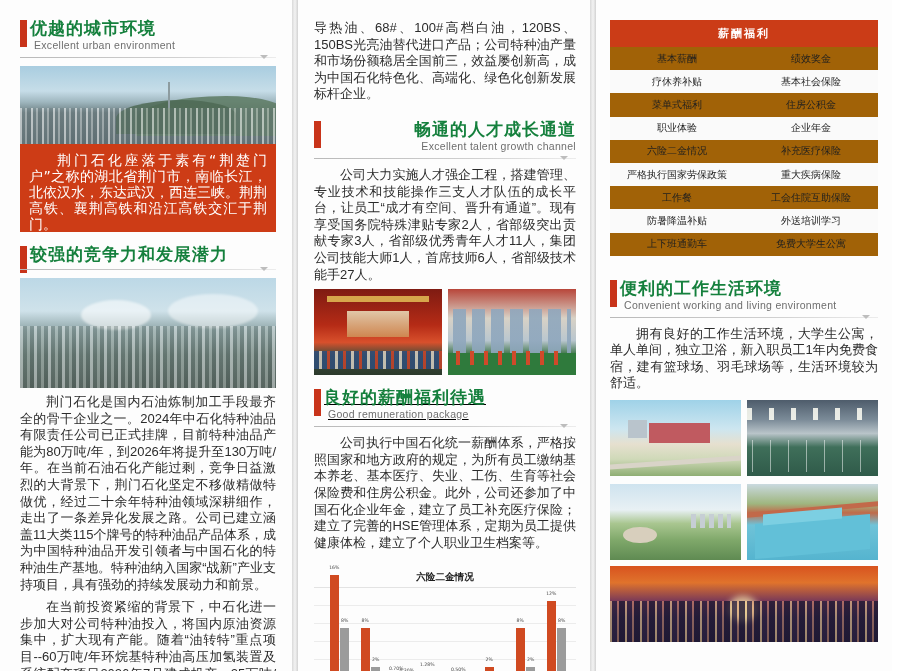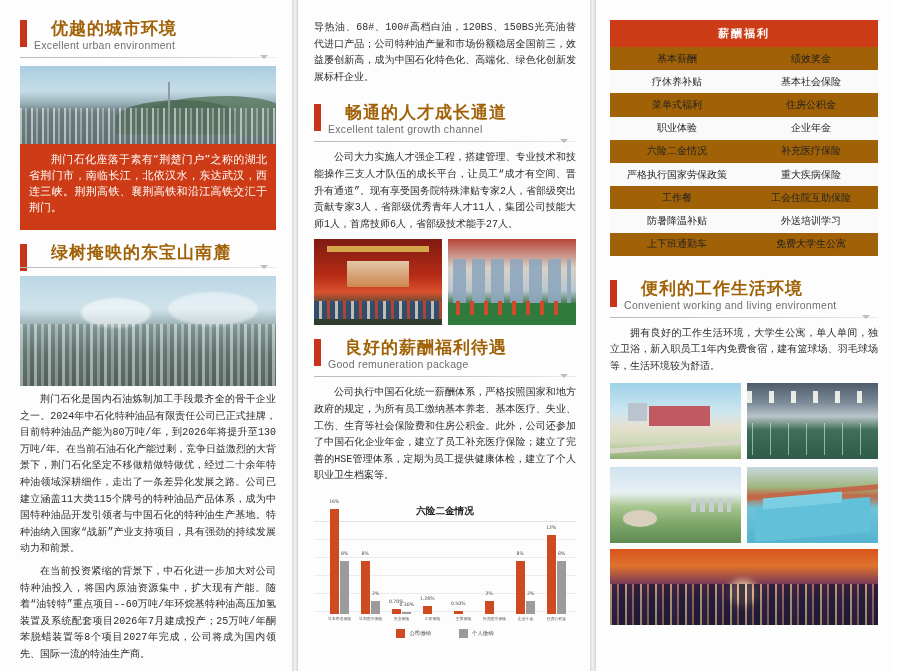--- a/index.html
+++ b/index.html
@@ -29,22 +29,22 @@
     background:linear-gradient(to right,#d9d9d9,#f3f3f3,#d2d2d2);
   }
 
   
   .heading{position:relative;margin-bottom:8px;}
   .heading .bar{
     position:absolute;left:0;top:2px;width:7px;height:27px;
     background:#c8341a;
   }
   .heading .cn{
-    margin-left:31px;
-    font-size:17px;font-weight:bold;color:#a16207;
+    margin-left:10px;
+    font-size:17px;font-weight:bold;color:#15803d;
     letter-spacing:1px;line-height:20px;
     font-family:"DejaVu Sans","Liberation Sans",sans-serif;
   }
   .heading .en{
     margin-left:14px;
     font-size:10.5px;color:#6e6e6e;letter-spacing:.3px;
     line-height:13px;margin-top:1px;
   }
   .heading .rule{
     margin-top:5px;height:1px;width:100%;
@@ -52,23 +52,23 @@
     position:relative;
   }
   .heading .rule:after{
     content:"";position:absolute;right:8px;top:-2px;
     border-left:4px solid transparent;border-right:4px solid transparent;
     border-top:4px solid #bdbdbd;
   }
 
   
   .ptext{
-    font-size:10px;line-height:16.6px;color:#2b2b2b;
+    font-size:13px;line-height:16.6px;color:#2b2b2b;
     text-align:justify;text-indent:2em;
-    font-family:Liberation Mono, monospace;
+    font-family:Liberation Sans, sans-serif;
     margin:6px 0 0 0;
   }
   .ptext.noindent{text-indent:0;}
 
   
   .photo{position:relative;overflow:hidden;}
   .cityscape{
     height:78px;margin-top:4px;
     background:
       linear-gradient(to bottom,#a9cde0 0%,#c6dde8 32%,#9fb7bf 46%,#6d7f82 60%,#5d6d70 100%);
@@ -86,21 +86,21 @@
     background:
       repeating-linear-gradient(to right,
         rgba(255,255,255,.55) 0 2px, rgba(120,135,140,.25) 2px 5px,
         rgba(255,255,255,.35) 5px 7px, rgba(100,115,120,.3) 7px 11px);
   }
   .cityscape .tower{
     position:absolute;left:58%;top:16px;width:2px;height:26px;background:#8d9ca0;
   }
   .redband{
     background:#cd3c16;color:#fff;
-    font-size:11px;line-height:16px;padding:8px 9px 14px 9px;
+    font-size:14px;line-height:16px;padding:8px 9px 0 9px;
     text-align:justify;text-indent:2em;
     font-family:"DejaVu Sans","Liberation Sans",sans-serif;
   }
   .industrial{
     height:110px;margin-top:4px;
     background:
       linear-gradient(to bottom,#bcd8e6 0%,#cfe2ea 30%,#8fa6a8 48%,#6a7d78 70%,#55625d 100%);
   }
   .industrial .stacks{
     position:absolute;left:0;bottom:0;width:100%;height:62px;
@@ -268,42 +268,42 @@
       <div class="hill"></div>
       <div class="hill2"></div>
       <div class="tower"></div>
       <div class="blocks"></div>
     </div>
 
     <div class="redband">荆门石化座落于素有“荆楚门户”之称的湖北省荆门市，南临长江，北依汉水，东达武汉，西连三峡。荆荆高铁、襄荆高铁和沿江高铁交汇于荆门。</div>
 
     <div class="heading" style="margin-top:12px;">
       <div class="bar"></div>
-      <div class="cn">绿树掩映的东宝山南麓</div>
+      <div class="cn">较强的竞争力和发展潜力</div>
       <div class="rule"></div>
     </div>
 
     <div class="photo industrial">
       <div class="smoke"></div>
       <div class="smoke2"></div>
       <div class="stacks"></div>
     </div>
 
     <p class="ptext">荆门石化是国内石油炼制加工手段最齐全的骨干企业之一。2024年中石化特种油品有限责任公司已正式挂牌，目前特种油品产能为80万吨/年，到2026年将提升至130万吨/年。在当前石油石化产能过剩，竞争日益激烈的大背景下，荆门石化坚定不移做精做特做优，经过二十余年特种油领域深耕细作，走出了一条差异化发展之路。公司已建立涵盖11大类115个牌号的特种油品产品体系，成为中国特种油品开发引领者与中国石化的特种油生产基地。特种油纳入国家“战新”产业支持项目，具有强劲的持续发展动力和前景。</p>
     <p class="ptext">在当前投资紧缩的背景下，中石化进一步加大对公司特种油投入，将国内原油资源集中，扩大现有产能。随着“油转特”重点项目--60万吨/年环烷基特种油高压加氢装置及系统配套项目2026年7月建成投产；25万吨/年酮苯脱蜡装置等8个项目2027年完成，公司将成为国内领先、国际一流的特油生产商。</p>
 
   </div>
 
   <div class="fold"></div>
 
   <div class="col col-2">
 
     <p class="ptext noindent" style="margin-top:2px;">导热油、68#、100#高档白油，120BS、150BS光亮油替代进口产品；公司特种油产量和市场份额稳居全国前三，效益屡创新高，成为中国石化特色化、高端化、绿色化创新发展标杆企业。</p>
 
-    <div class="heading" style="margin-top:16px;">
+    <div class="heading" style="margin-top:16px;text-align:right;">
       <div class="bar"></div>
       <div class="cn">畅通的人才成长通道</div>
       <div class="en">Excellent talent growth channel</div>
       <div class="rule"></div>
     </div>
 
     <p class="ptext">公司大力实施人才强企工程，搭建管理、专业技术和技能操作三支人才队伍的成长平台，让员工“成才有空间、晋升有通道”。现有享受国务院特殊津贴专家2人，省部级突出贡献专家3人，省部级优秀青年人才11人，集团公司技能大师1人，首席技师6人，省部级技术能手27人。</p>
 
     <div class="photorow">
       <div class="photo photo-meeting">
@@ -311,21 +311,21 @@
         <div class="screen"></div>
         <div class="row"></div>
       </div>
       <div class="photo photo-visit">
         <div class="people"></div>
         <div class="table"></div>
         <div class="bottles"></div>
       </div>
     </div>
 
-    <div class="heading" style="margin-top:12px;">
+    <div class="heading" style="margin-top:12px;text-decoration:underline;">
       <div class="bar"></div>
       <div class="cn">良好的薪酬福利待遇</div>
       <div class="en">Good remuneration package</div>
       <div class="rule"></div>
     </div>
 
     <p class="ptext">公司执行中国石化统一薪酬体系，严格按照国家和地方政府的规定，为所有员工缴纳基本养老、基本医疗、失业、工伤、生育等社会保险费和住房公积金。此外，公司还参加了中国石化企业年金，建立了员工补充医疗保险；建立了完善的HSE管理体系，定期为员工提供健康体检，建立了个人职业卫生档案等。</p>
 
     <div class="chart-wrap">
       <div class="chart-title">六险二金情况</div>

